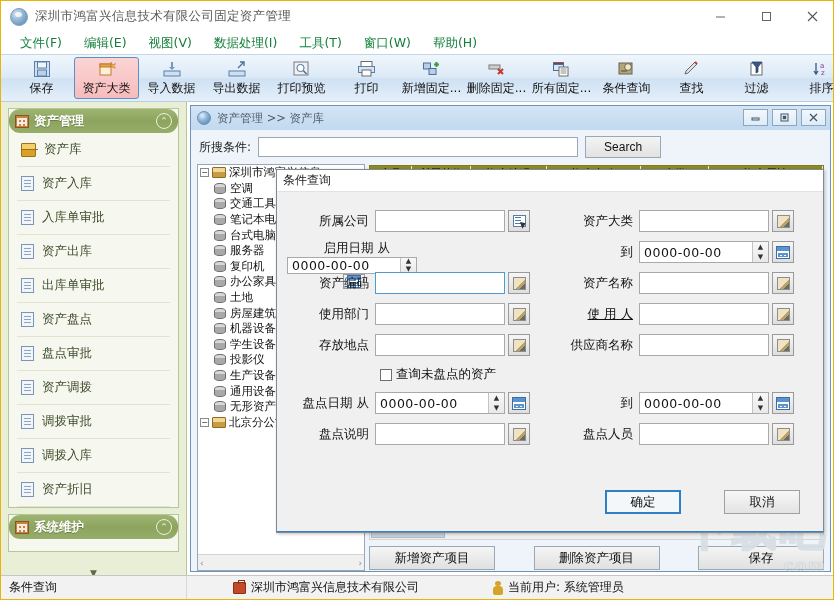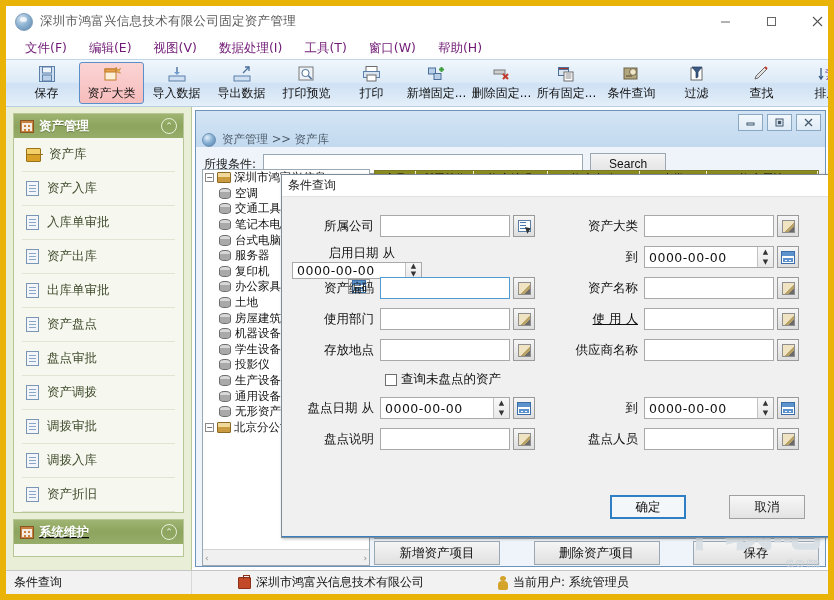--- a/index.html
+++ b/index.html
@@ -7,21 +7,21 @@
     margin: 0; padding: 0;
     width: 834px; height: 600px;
     overflow: hidden;
     font-family: "DejaVu Sans", "Liberation Sans", sans-serif;
     font-size: 12px;
   }
   #app {
     position: relative;
     width: 834px; height: 600px;
     background: #ffffff;
-    border: 6px solid #eab308;
+    border: 1px solid #eab308;
     overflow: hidden;
   }
 
   
   .titlebar {
     position: absolute; left: 0; top: 0; width: 834px; height: 31px;
     background: #ffffff;
     display: flex; align-items: center;
   }
   .title-icon {
@@ -49,21 +49,21 @@
   }
   .win-btn svg { display: block; }
 
   
   .menubar {
     position: absolute; left: 0; top: 31px; width: 834px; height: 22px;
     background: #ffffff;
     display: flex; align-items: center; padding-left: 8px;
   }
   .menu-item {
-    font-size: 12.5px; color: #701a75; padding: 2px 11px; cursor: default;
+    font-size: 12.5px; color: #15803d; padding: 2px 11px; cursor: default;
     white-space: nowrap;
   }
 
   
   .toolbar {
     position: absolute; left: 0; top: 53px; width: 834px; height: 48px;
     background: linear-gradient(to bottom, #f0f6fc 0%, #dceaf7 48%, #cfe1f4 52%, #e4eff9 100%);
     border-top: 1px solid #c3d6e8;
     border-bottom: 1px solid #b9cde0;
     display: flex; align-items: stretch; padding-left: 4px;
@@ -97,20 +97,21 @@
   .panel {
     border: 1px solid #b6c695;
     background: #f6f7ee;
     margin-bottom: 6px;
   }
   .panel-head {
     height: 24px;
     background: linear-gradient(to bottom, #9fb472 0%, #8ca45e 50%, #97ad6a 100%);
     display: flex; align-items: center; padding: 0 6px;
     position: relative;
+    border-radius: 11px;
   }
   .panel-head .ph-title {
     color: #ffffff; font-weight: bold; font-size: 12.5px; margin-left: 5px;
     text-shadow: 0 1px 0 rgba(0,0,0,.25);
   }
   .ph-chev {
     position: absolute; right: 6px; top: 4px;
     width: 16px; height: 16px; border-radius: 50%;
     border: 1px solid #e9f0d8; color: #f0f5e4;
     display: flex; align-items: center; justify-content: center;
@@ -158,23 +159,23 @@
   }
 
   
   .mdi {
     position: absolute; left: 189px; top: 104px; right: 2px; bottom: 27px;
     border: 1px solid #6e93b8;
     background: #eef4fa;
     overflow: hidden;
   }
   .mdi-title {
-    height: 36px;
+    height: 24px;
     background: linear-gradient(to bottom, #d3e5f5 0%, #c2d9ef 100%);
-    display: flex; align-items: flex-end; padding-left: 6px;
+    display: flex; align-items: center; padding-left: 6px;
     position: relative;
   }
   .mdi-icon {
     width: 14px; height: 14px; border-radius: 50%; margin-right: 6px;
     background: radial-gradient(circle at 35% 30%, #e3effa 0%, #8bb3d6 45%, #4f7ba6 100%);
     border: 1px solid #6b91b5;
   }
   .mdi-title-text { font-size: 11.5px; color: #4e5d6b; }
   .mdi-ctrls { position: absolute; right: 4px; top: 3px; display: flex; gap: 4px; }
   .mdi-ctrl {
@@ -405,21 +406,21 @@
   
   .watermark {
     position: absolute; right: 6px; bottom: 24px;
     font-size: 46px; font-weight: bold;
     color: rgba(255,255,255,0.0);
     -webkit-text-stroke: 2px rgba(215,222,228,.95);
     letter-spacing: 2px; pointer-events: none; user-select: none;
     font-family: "DejaVu Sans", sans-serif;
   }
   .watermark small {
-    font-size: 13px; -webkit-text-stroke: 0.6px rgba(200,208,215,.9);
+    font-size: 16px; -webkit-text-stroke: 0.6px rgba(200,208,215,.9);
     display: block; text-align: right; margin-top: -4px;
   }
 </style>
 </head>
 <body>
 
 <div id="app">
 
   <div class="titlebar">
     <div class="title-icon"></div>
@@ -553,34 +554,34 @@
               <rect x="2" y="3" width="13" height="11" fill="#b2a67e" stroke="#6d6347"></rect>
               <circle cx="11" cy="7" r="3.4" fill="#f0e6c8" stroke="#6d6347"></circle>
               <path d="M4 11 h6" stroke="#6d6347" stroke-width="1.4"></path>
             </svg>
           </div>
           <div class="tb-label">条件查询</div>
         </div>
         <div class="tb-btn">
           <div class="tb-ico">
             <svg width="19" height="18" viewBox="0 0 19 18">
+              <path d="M3 14 l3-1 9-9 -2-2 -9 9 z" fill="#e2e2e2" stroke="#6b6b6b"></path>
+              <path d="M13 2 l2 2" stroke="#c0392b" stroke-width="2"></path>
+            </svg>
+          </div>
+          <div class="tb-label">查找</div>
+        </div>
+        <div class="tb-btn">
+          <div class="tb-ico">
+            <svg width="19" height="18" viewBox="0 0 19 18">
               <rect x="4" y="3" width="11" height="12" fill="#fff" stroke="#6b6b6b"></rect>
               <path d="M5 2 h10 l-4 5 v5 l-2 1 v-6 z" fill="#3a5a85" stroke="#24395a" stroke-width=".7"></path>
             </svg>
           </div>
           <div class="tb-label">过滤</div>
-        </div>
-        <div class="tb-btn">
-          <div class="tb-ico">
-            <svg width="19" height="18" viewBox="0 0 19 18">
-              <path d="M3 14 l3-1 9-9 -2-2 -9 9 z" fill="#e2e2e2" stroke="#6b6b6b"></path>
-              <path d="M13 2 l2 2" stroke="#c0392b" stroke-width="2"></path>
-            </svg>
-          </div>
-          <div class="tb-label">查找</div>
         </div>
         <div class="tb-btn">
           <div class="tb-ico">
             <svg width="19" height="18" viewBox="0 0 19 18">
               <path d="M4 3 v10 M2 11 l2 3 2-3" stroke="#3a5a85" stroke-width="1.3" fill="none"></path>
               <text x="8" y="8" font-size="7" fill="#7a3a9b" font-family="DejaVu Sans">a</text>
               <text x="9" y="15" font-size="7" fill="#7a3a9b" font-family="DejaVu Sans">z</text>
             </svg>
           </div>
           <div class="tb-label">排序</div>
@@ -635,21 +636,21 @@
           <div class="nav-item">
             <span class="doc-ico"></span>
             <span class="nav-label">调拨入库</span>
           </div>
           <div class="nav-item">
             <span class="doc-ico"></span>
             <span class="nav-label">资产折旧</span>
           </div>
         </div>
     </div>
-    <div class="panel" style="margin-bottom:16px;text-decoration:underline;">
+    <div class="panel" style="margin-bottom:16px;">
       <div class="panel-head">
         <span class="grid-ico"></span>
         <span class="ph-title">系统维护</span>
         <span class="ph-chev">⌃</span>
       </div>
       <div style="height:12px;background:#f6f7ee;"></div>
     </div>
     <div class="sidebar-arrow">▼</div>
   </div>
 

